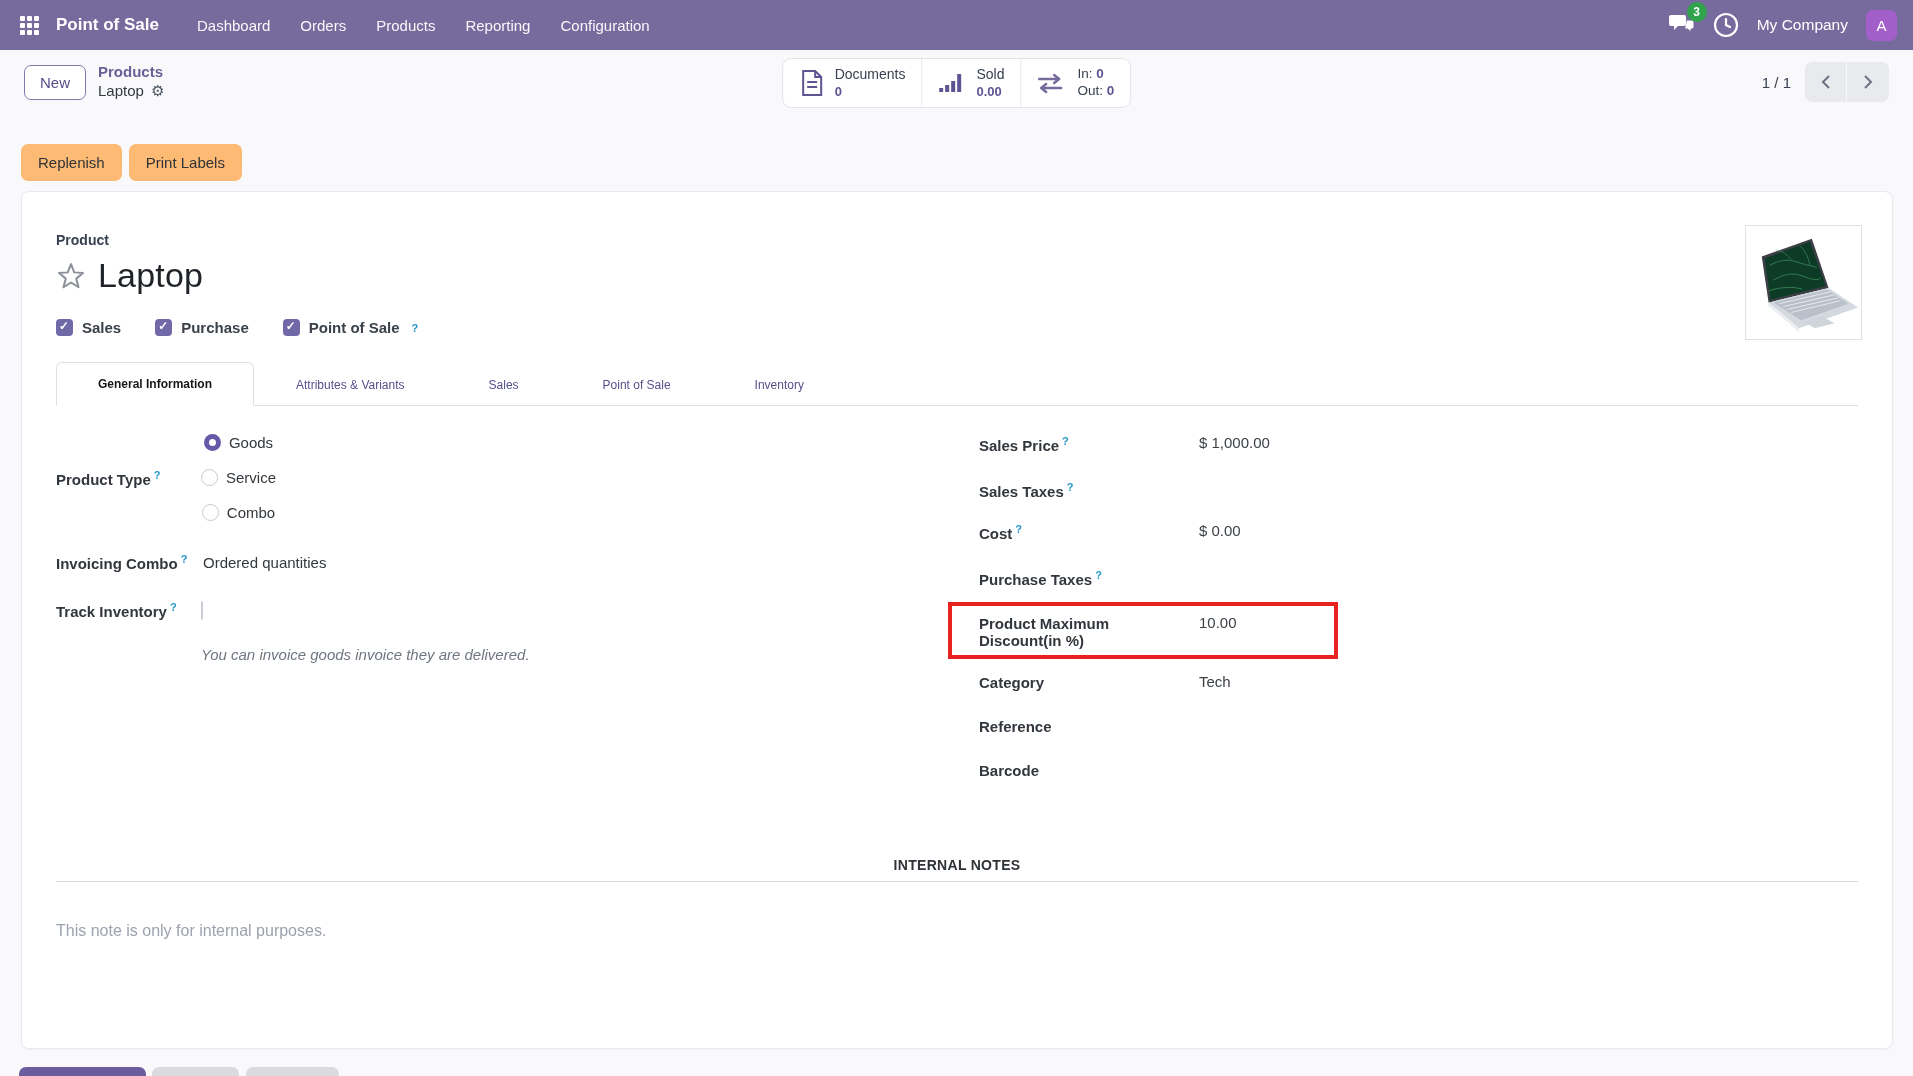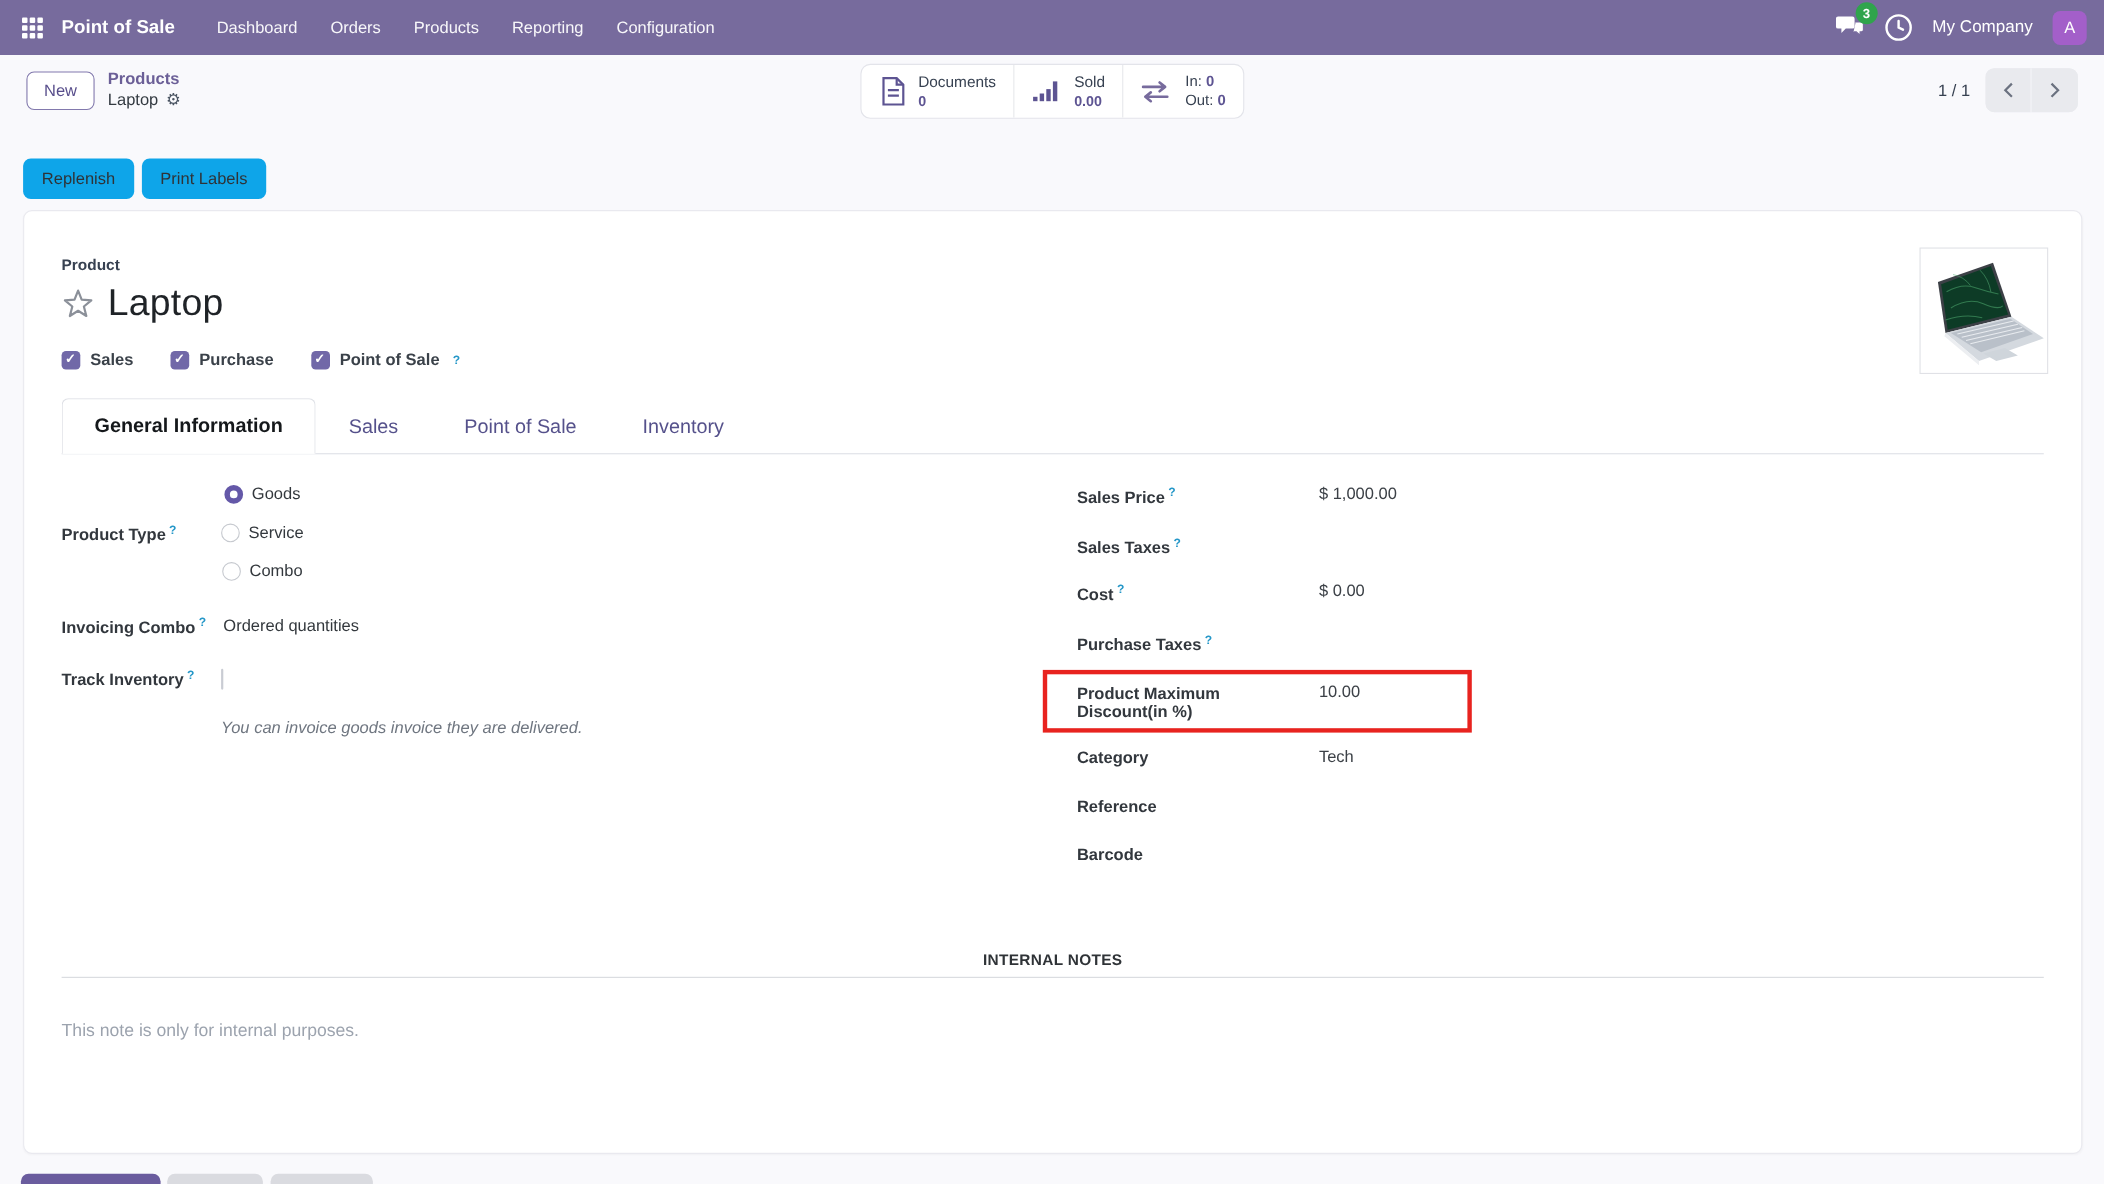--- a/index.html
+++ b/index.html
@@ -49,21 +49,21 @@
 
   .pager { margin-left:auto; display:flex; align-items:center; gap:14px; }
   .pager-text { font-size:15px; color:#374151; }
   .pager-btns { display:flex; background:#e9eaee; border-radius:8px; overflow:hidden; }
   .pager-btn { width:42px; height:40px; display:flex; align-items:center; justify-content:center;
     background:#e9eaee; border:none; cursor:pointer; }
   .pager-btn:first-child { border-right:1px solid #f7f7f9; }
 
   
   .status-row { margin:30px 0 0 21px; display:flex; gap:7px; }
-  .gray-btn { background:#0ea5e9; border:none; border-radius:7px; padding:10px 17px;
+  .gray-btn { background:#fdba74; border:none; border-radius:7px; padding:10px 17px;
     font-size:15px; font-weight:500; color:#2f3337; cursor:pointer; font-family:"Liberation Sans",sans-serif; }
 
   
   .sheet { margin:10px 20px 0 21px; background:#fff; border:1px solid #e9e9ef; border-radius:8px;
     min-height:858px; padding:40px 34px 0 34px; position:relative;
     box-shadow:0 1px 2px rgba(40,40,60,.04); }
 
   .record-label { font-size:14px; font-weight:600; color:#374151; }
   .title-row { display:flex; align-items:center; gap:12px; margin-top:8px; }
   .star { width:30px; height:30px; cursor:pointer; }
@@ -73,21 +73,21 @@
   .toggle { display:flex; align-items:center; gap:9px; cursor:pointer; }
   .checkbox { width:17px; height:17px; border-radius:4px; background:#7168a8; position:relative; flex:0 0 auto; }
   .checkbox::after { content:"\2713"; position:absolute; left:3px; top:0px; color:#fff; font-size:12px; font-weight:700; }
   .checkbox.empty { background:#fdfdfe; border:1px solid #c9ccd3; }
   .checkbox.empty::after { content:""; }
   .toggle-label { font-size:15px; font-weight:600; color:#3a4149; }
   .help-sup { color:#2597c8; font-size:11px; vertical-align:super; margin-left:3px; font-weight:600; }
 
   
   .tabs { display:flex; margin-top:26px; border-bottom:1px solid #dee0e6; }
-  .tab { padding:14px 29px; font-size:18px; color:#55518b; cursor:pointer; border:1px solid transparent;
+  .tab { padding:14px 41px; font-size:12px; color:#55518b; cursor:pointer; border:1px solid transparent;
     border-bottom:none; margin-bottom:-1px; background:transparent; font-family:"Liberation Sans",sans-serif; }
   .tab.active { background:#fff; color:#15181b; font-weight:700; border-color:#dee0e6;
     border-radius:6px 6px 0 0; border-bottom:1px solid #fff; }
 
   
   .form-cols { display:flex; padding-top:28px; }
   .col-left { flex:0 0 923px; }
   .col-right { flex:1; }
 
   .frow { display:flex; margin-bottom:22px; align-items:center; }
@@ -274,20 +274,21 @@
     </div>
     <div class="toggle">
       <span class="checkbox"></span>
       <span class="toggle-label">Point of Sale</span>
       <sup class="help-sup">?</sup>
     </div>
   </div>
 
   <div class="tabs">
     <button class="tab active">General Information</button>
+    <button class="tab">Attributes &amp; Variants</button>
     <button class="tab">Sales</button>
     <button class="tab">Point of Sale</button>
     <button class="tab">Inventory</button>
   </div>
 
   <div class="form-cols">
 
     <div class="col-left">
       <div class="frow">
         <div class="flabel">

